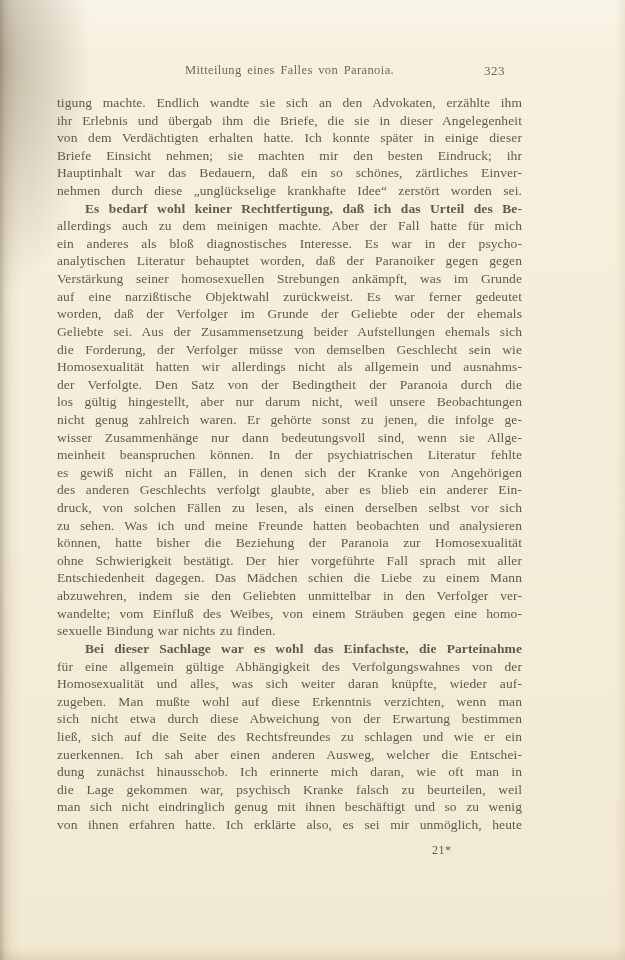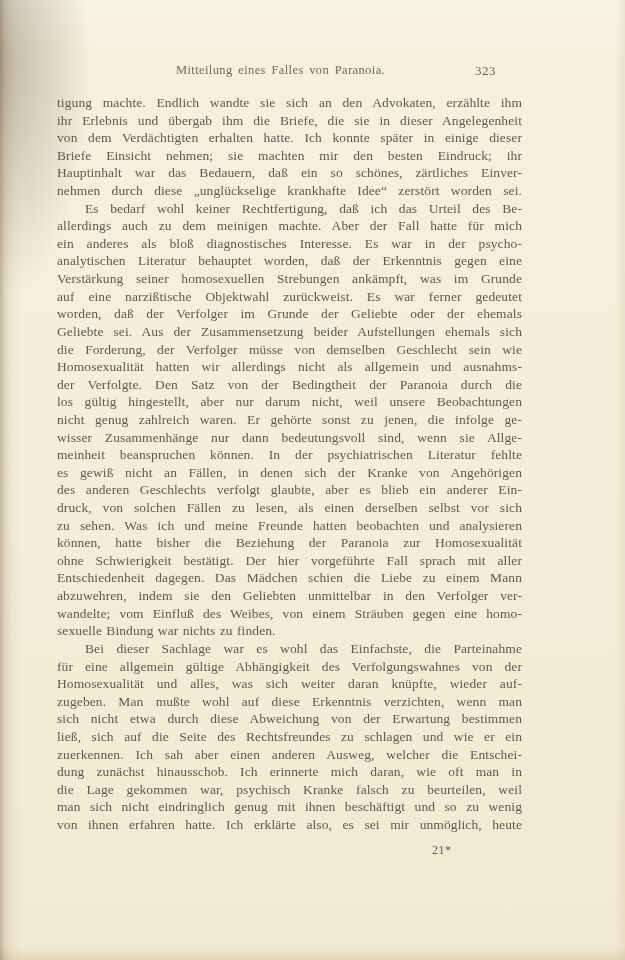--- a/index.html
+++ b/index.html
@@ -23,21 +23,21 @@
     background:
       radial-gradient(130px 340px at 0px 60px, rgba(70,52,28,0.30), rgba(70,52,28,0) 70%),
       linear-gradient(90deg, rgba(97,76,45,0.35) 0px, rgba(97,76,45,0.14) 5px, rgba(97,76,45,0.05) 11px, rgba(97,76,45,0) 20px),
       linear-gradient(270deg, rgba(190,170,130,0.18) 0px, rgba(190,170,130,0) 10px),
       linear-gradient(0deg, rgba(170,150,110,0.22) 0px, rgba(170,150,110,0) 14px),
       linear-gradient(180deg, rgba(255,255,255,0.30) 0px, rgba(255,255,255,0) 60px);
   }
   .header-row {
     position: absolute;
     top: 63px;
-    left: 48px;
+    left: 57px;
     width: 465px;
     height: 18px;
     text-align: center;
     font-size: 12.5px;
     letter-spacing: 0.4px;
     word-spacing: 2px;
     color: #6e6a5e;
   }
   .page-number {
     position: absolute;
@@ -58,20 +58,21 @@
     letter-spacing: 0.1px;
   }
   .line {
     height: 17.62px;
     text-align: justify;
     text-align-last: justify;
     white-space: nowrap;
   }
   .line.indent {
     text-indent: 28px;
+    font-weight: bold;
   }
   .line.no-justify {
     text-align: right;
     text-align-last: left;
   }
   .signature {
     position: absolute;
     top: 843px;
     left: 432px;
     font-size: 12px;
@@ -93,21 +94,21 @@
   <div class="text-block">
       <div class="line">tigung machte. Endlich wandte sie sich an den Advokaten, erzählte ihm</div>
       <div class="line">ihr Erlebnis und übergab ihm die Briefe, die sie in dieser Angelegenheit</div>
       <div class="line">von dem Verdächtigten erhalten hatte. Ich konnte später in einige dieser</div>
       <div class="line">Briefe Einsicht nehmen; sie machten mir den besten Eindruck; ihr</div>
       <div class="line">Hauptinhalt war das Bedauern, daß ein so schönes, zärtliches Einver-</div>
       <div class="line">nehmen durch diese „unglückselige krankhafte Idee“ zerstört worden sei.</div>
       <div class="line indent">Es bedarf wohl keiner Rechtfertigung, daß ich das Urteil des Be-</div>
       <div class="line">allerdings auch zu dem meinigen machte. Aber der Fall hatte für mich</div>
       <div class="line">ein anderes als bloß diagnostisches Interesse. Es war in der psycho-</div>
-      <div class="line">analytischen Literatur behauptet worden, daß der Erkenntnis gegen eine</div>
+      <div class="line">analytischen Literatur behauptet worden, daß der Paranoiker gegen gegen</div>
       <div class="line">Verstärkung seiner homosexuellen Strebungen ankämpft, was im Grunde</div>
       <div class="line">auf eine narzißtische Objektwahl zurückweist. Es war ferner gedeutet</div>
       <div class="line">worden, daß der Verfolger im Grunde der Geliebte oder der ehemals</div>
       <div class="line">Geliebte sei. Aus der Zusammensetzung beider Aufstellungen ehemals sich</div>
       <div class="line">die Forderung, der Verfolger müsse von demselben Geschlecht sein wie</div>
       <div class="line">Homosexualität hatten wir allerdings nicht als allgemein und ausnahms-</div>
       <div class="line">der Verfolgte. Den Satz von der Bedingtheit der Paranoia durch die</div>
       <div class="line">los gültig hingestellt, aber nur darum nicht, weil unsere Beobachtungen</div>
       <div class="line">nicht genug zahlreich waren. Er gehörte sonst zu jenen, die infolge ge-</div>
       <div class="line">wisser Zusammenhänge nur dann bedeutungsvoll sind, wenn sie Allge-</div>

